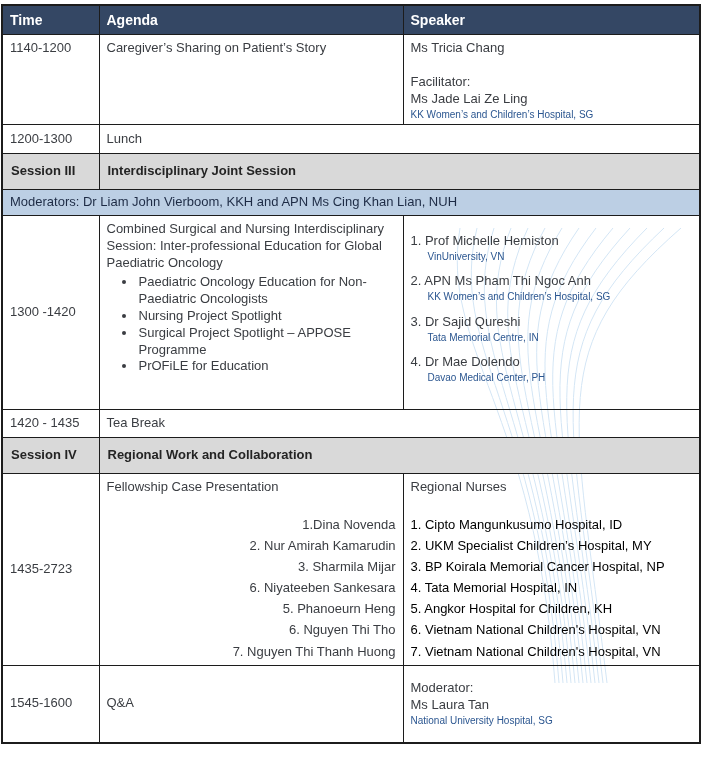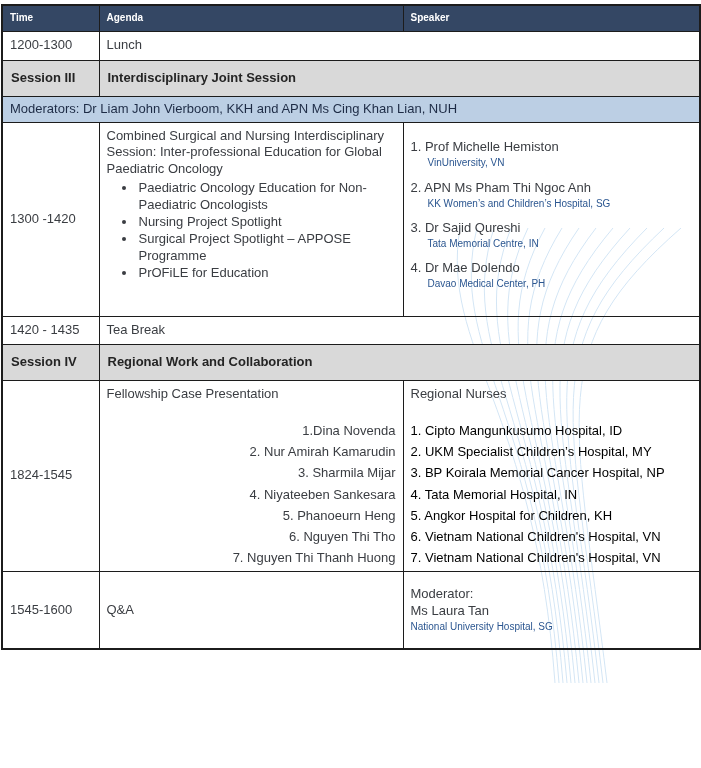--- a/index.html
+++ b/index.html
@@ -40,21 +40,21 @@
     vertical-align:top;
     text-align:left;
     overflow:hidden;
   }
   table.programme { border:2px solid #1c1c1c; }
 
   tr.row-head th {
     background:#344764;
     color:#ffffff;
     font-weight:bold;
-    font-size:10px;
+    font-size:14px;
     padding:5px 7px;
     height:26px;
   }
   tr.session td {
     background:#d9d9d9;
     font-weight:bold;
     color:#242424;
     height:36px;
     vertical-align:middle;
     padding-left:8px;
@@ -130,20 +130,31 @@
     <thead>
       <tr class="row-head">
         <th>Time</th>
         <th>Agenda</th>
         <th>Speaker</th>
       </tr>
     </thead>
     <tbody>
 
 
+      <tr class="h-r2">
+        <td class="cell-pad-top">1140-1200</td>
+        <td class="cell-pad-top">Caregiver’s Sharing on Patient’s Story</td>
+        <td class="cell-pad-top">
+          <div>Ms Tricia Chang</div>
+          <div class="gap-line"></div>
+          <div>Facilitator:</div>
+          <div>Ms Jade Lai Ze Ling</div>
+          <div class="org">KK Women’s and Children’s Hospital, SG</div>
+        </td>
+      </tr>
 
       <tr class="h-r3">
         <td class="vmid">1200-1300</td>
         <td class="vmid" colspan="2">Lunch</td>
       </tr>
 
       <tr class="session">
         <td>Session III</td>
         <td colspan="2">Interdisciplinary Joint Session</td>
       </tr>
@@ -187,29 +198,29 @@
         <td class="vmid">1420 - 1435</td>
         <td class="vmid" colspan="2">Tea Break</td>
       </tr>
 
       <tr class="session">
         <td>Session IV</td>
         <td colspan="2">Regional Work and Collaboration</td>
       </tr>
 
       <tr class="h-r9">
-        <td class="vmid">1824-1545</td>
+        <td class="vmid">1435-2723</td>
         <td class="cell-pad-top">
           <div>Fellowship Case Presentation</div>
           <div class="gap-list"></div>
           <div class="name-list">
             <div>1.Dina Novenda</div>
             <div>2. Nur Amirah Kamarudin</div>
             <div>3. Sharmila Mijar</div>
-            <div>4. Niyateeben Sankesara</div>
+            <div>6. Niyateeben Sankesara</div>
             <div>5. Phanoeurn Heng</div>
             <div>6. Nguyen Thi Tho</div>
             <div>7. Nguyen Thi Thanh Huong</div>
           </div>
         </td>
         <td class="cell-pad-top">
           <div>Regional Nurses</div>
           <div class="gap-list"></div>
           <div class="hosp-list blue">
             <div>1. Cipto Mangunkusumo Hospital, ID</div>

